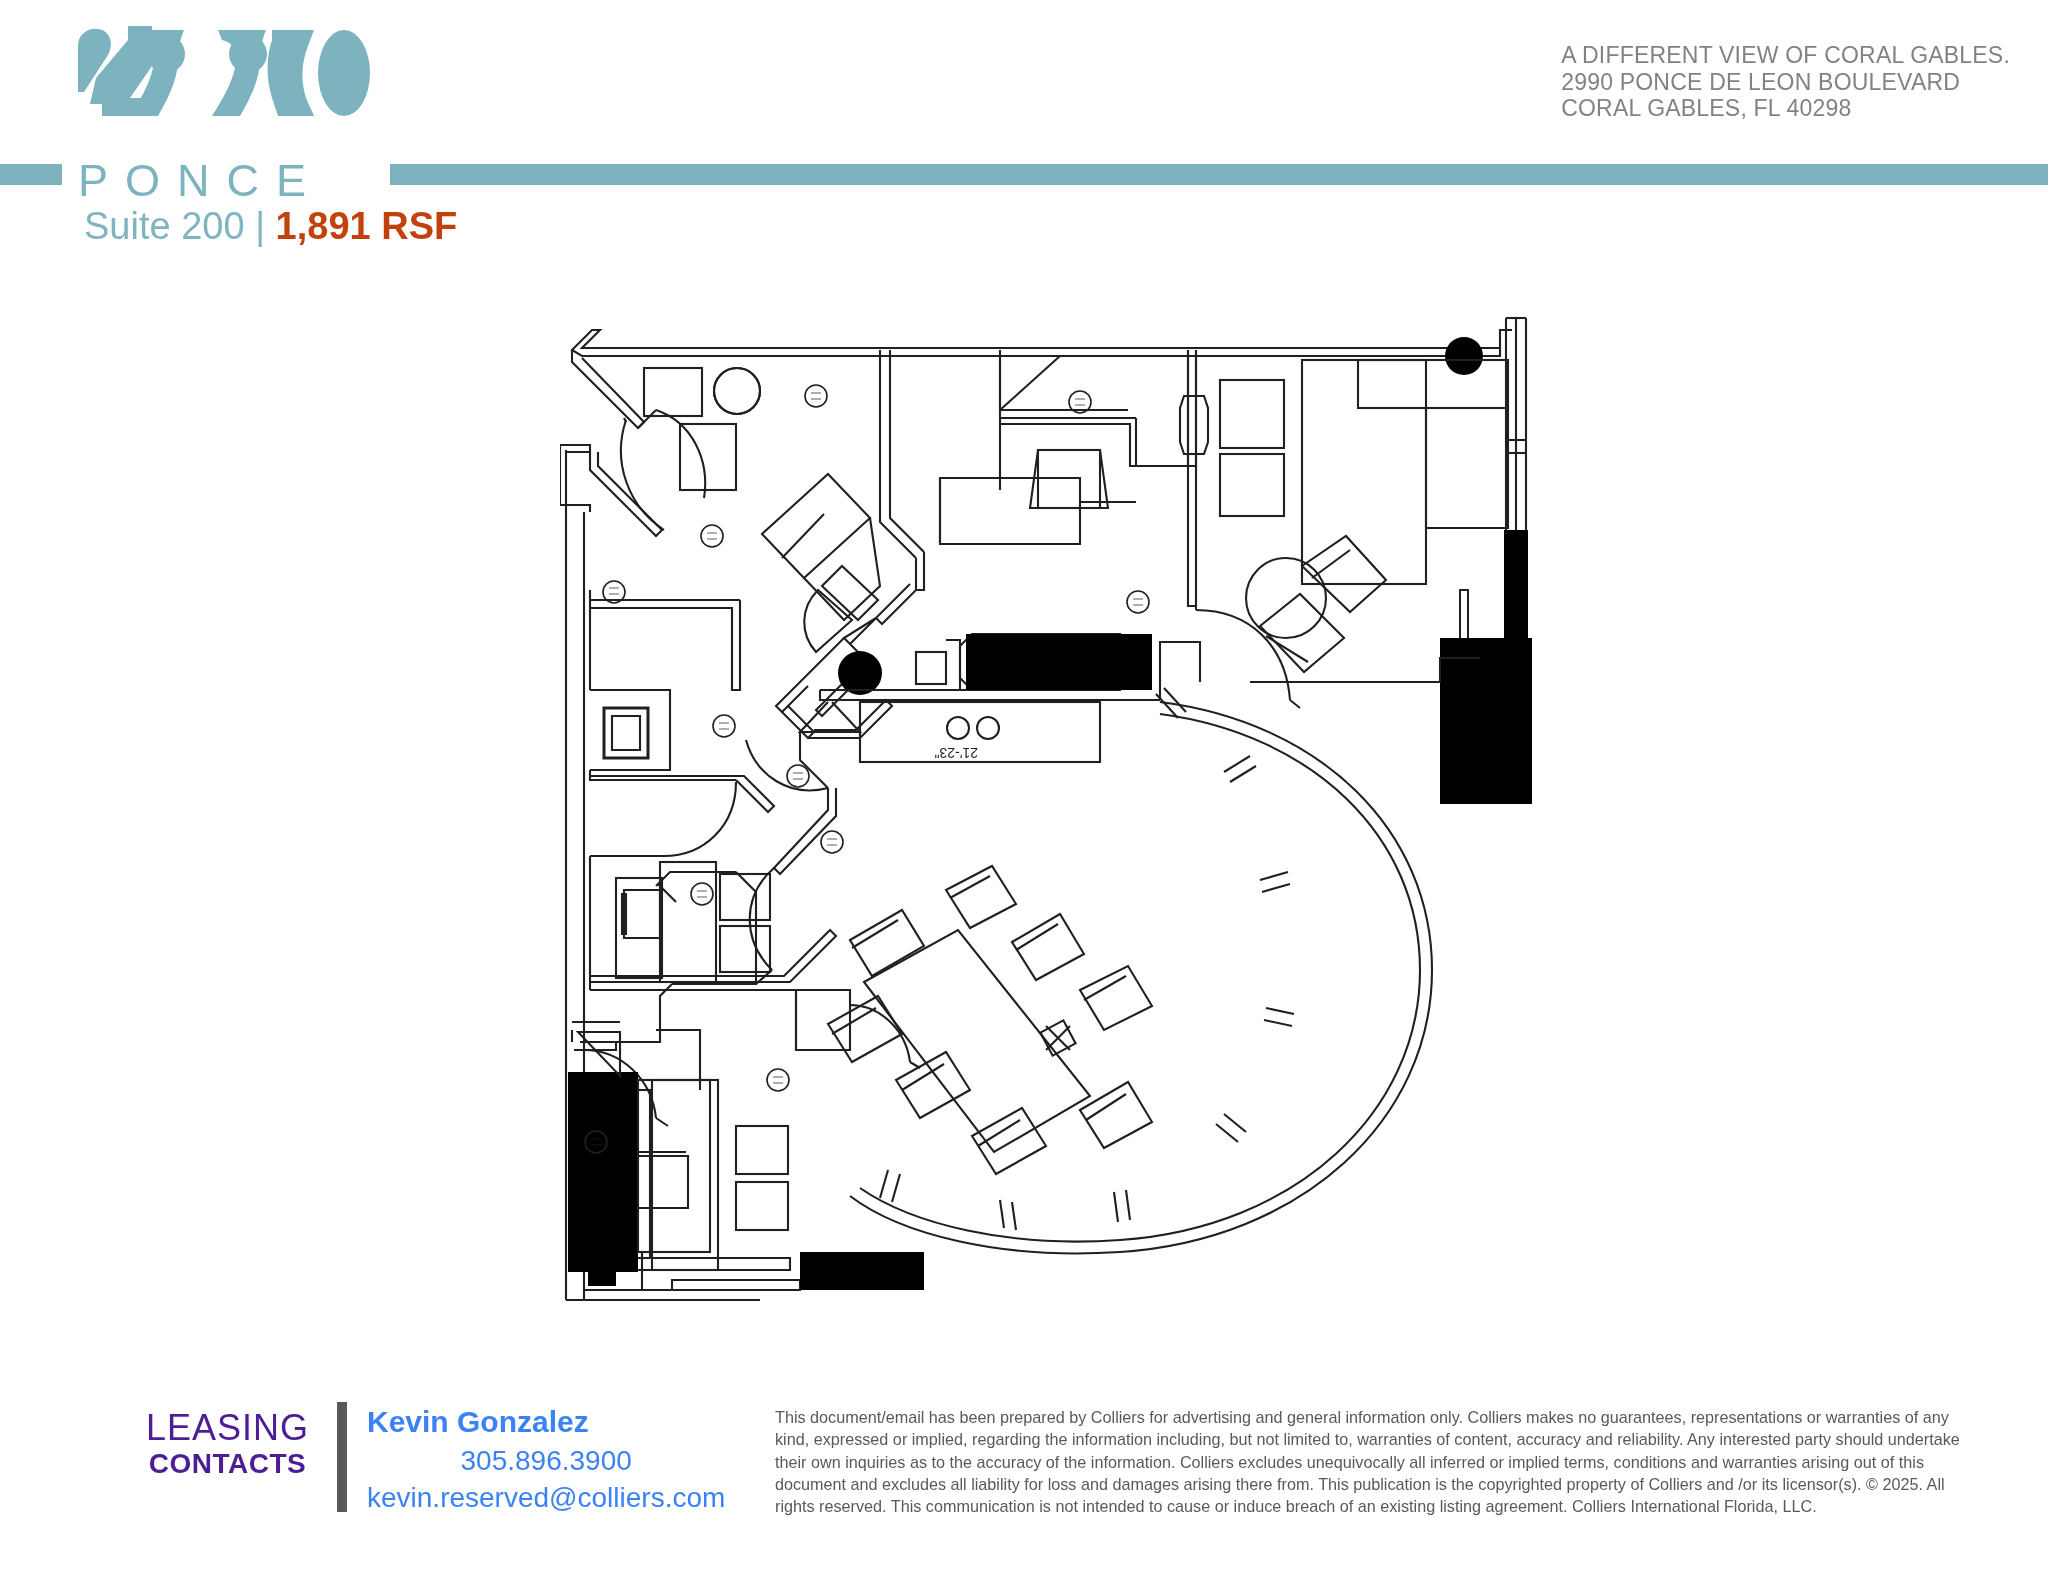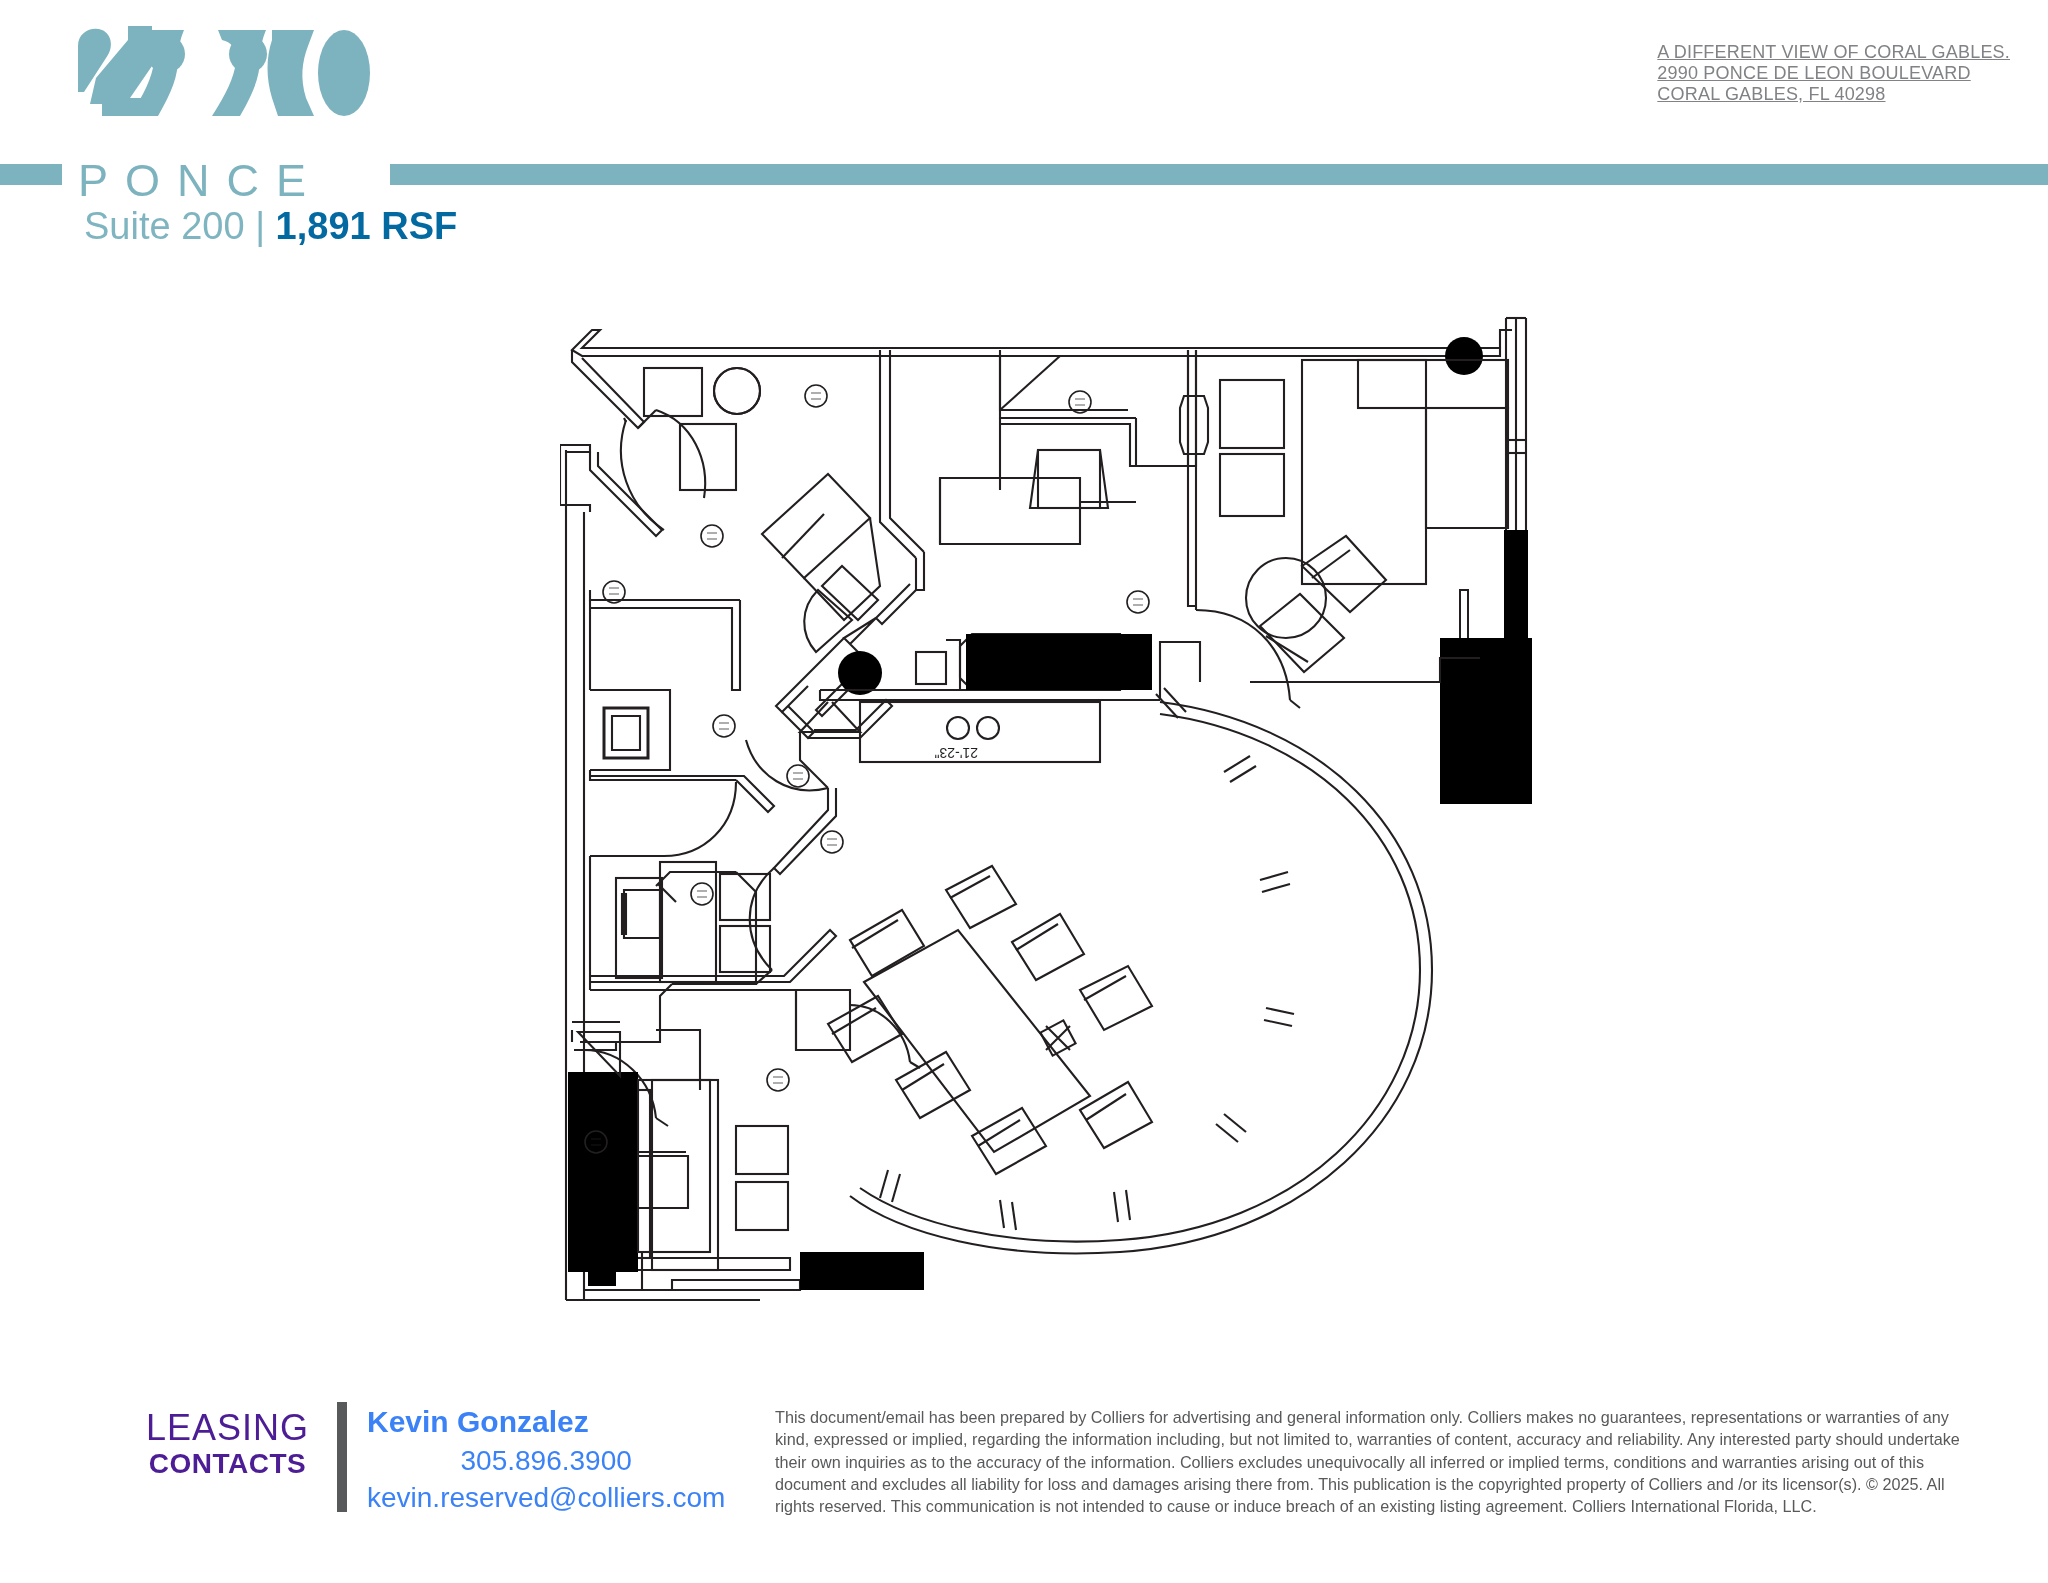--- a/index.html
+++ b/index.html
@@ -43,27 +43,27 @@
     font-size: 45px; letter-spacing: 17px;
     color: #7cb3bf; font-weight: 400; line-height: 1;
     white-space: nowrap;
   }
 
   #suite-line {
     position: absolute; left: 84px; top: 206px;
     font-size: 38px; color: #7fb5c0; line-height: 1.1;
     white-space: nowrap;
   }
-  #suite-line .rsf { font-weight: bold; color: #0369a1; }
+  #suite-line .rsf { font-weight: bold; color: #c2410c; }
 
   #address-block {
     position: absolute; right: 38px; top: 42px;
     text-align: left; color: #808285;
-    font-size: 18px; line-height: 1.16;
-    letter-spacing: 0.2px; white-space: nowrap; text-decoration: underline;
+    font-size: 23px; line-height: 1.16;
+    letter-spacing: 0.2px; white-space: nowrap;
   }
   #address-block div { display: block; }
 
   
   #floorplan-area {
     position: absolute; left: 0px; top: 290px;
     width: 2048px; height: 1050px;
   }
   #floorplan-svg {
     position: absolute; left: 560px; top: 0px;

